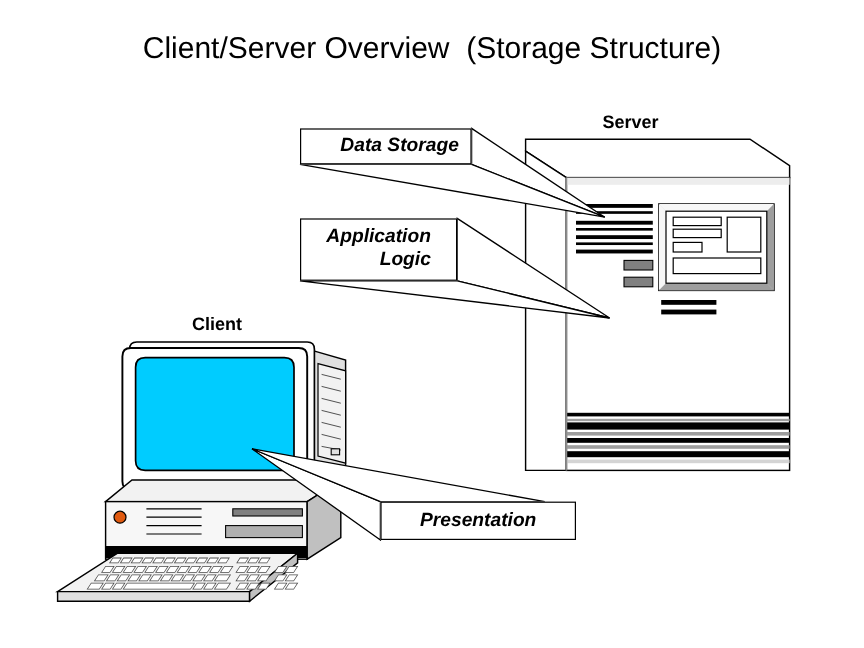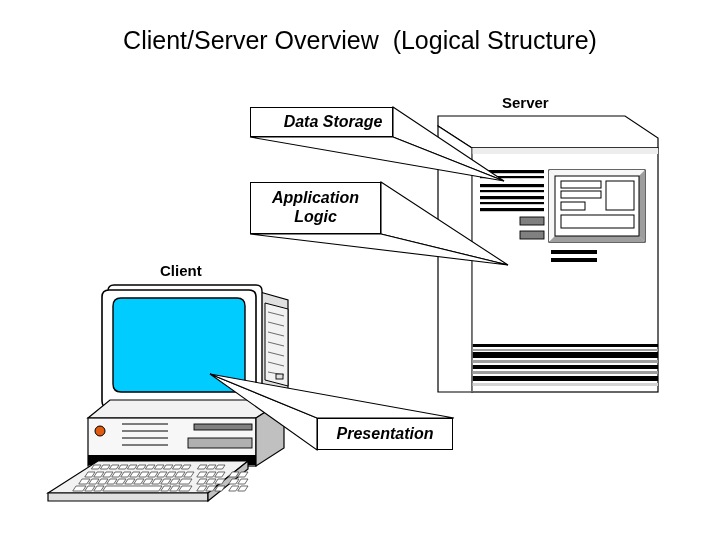--- a/index.html
+++ b/index.html
@@ -72,44 +72,45 @@
     height: 30px;
     font-size: 16px;
     padding-left: 23px;
   }
   #box-app-logic {
     left: 250px;
     top: 182px;
     width: 131px;
     height: 52px;
     font-size: 16px;
+    text-align: right;
   }
   #box-presentation {
     left: 317px;
     top: 418px;
-    width: 136px;
+    width: 163px;
     height: 32px;
     font-size: 16px;
   }
   svg.layer {
     position: absolute;
     left: 0;
     top: 0;
     width: 720px;
     height: 540px;
   }
   #art-layer { z-index: 10; }
   #leader-layer { z-index: 20; }
 </style>
 </head>
 <body>
 
 <div id="slide">
 
-  <div id="slide-title">Client/Server Overview  (Logical Structure)</div>
+  <div id="slide-title">Client/Server Overview  (Storage Structure)</div>
 
   <svg id="art-layer" class="layer" viewBox="0 0 720 540">
 
     <g>
 
       <polygon points="438,116 625,116 658,138 658,148 472,148 438,126" fill="#ffffff" stroke="#000000" stroke-width="1.2"></polygon>
 
       <polygon points="438,126 472,148 472,392 438,392" fill="#ffffff" stroke="#000000" stroke-width="1.2"></polygon>
 
       <rect x="472" y="148" width="186" height="244" fill="#ffffff" stroke="#000000" stroke-width="1.2"></rect>

